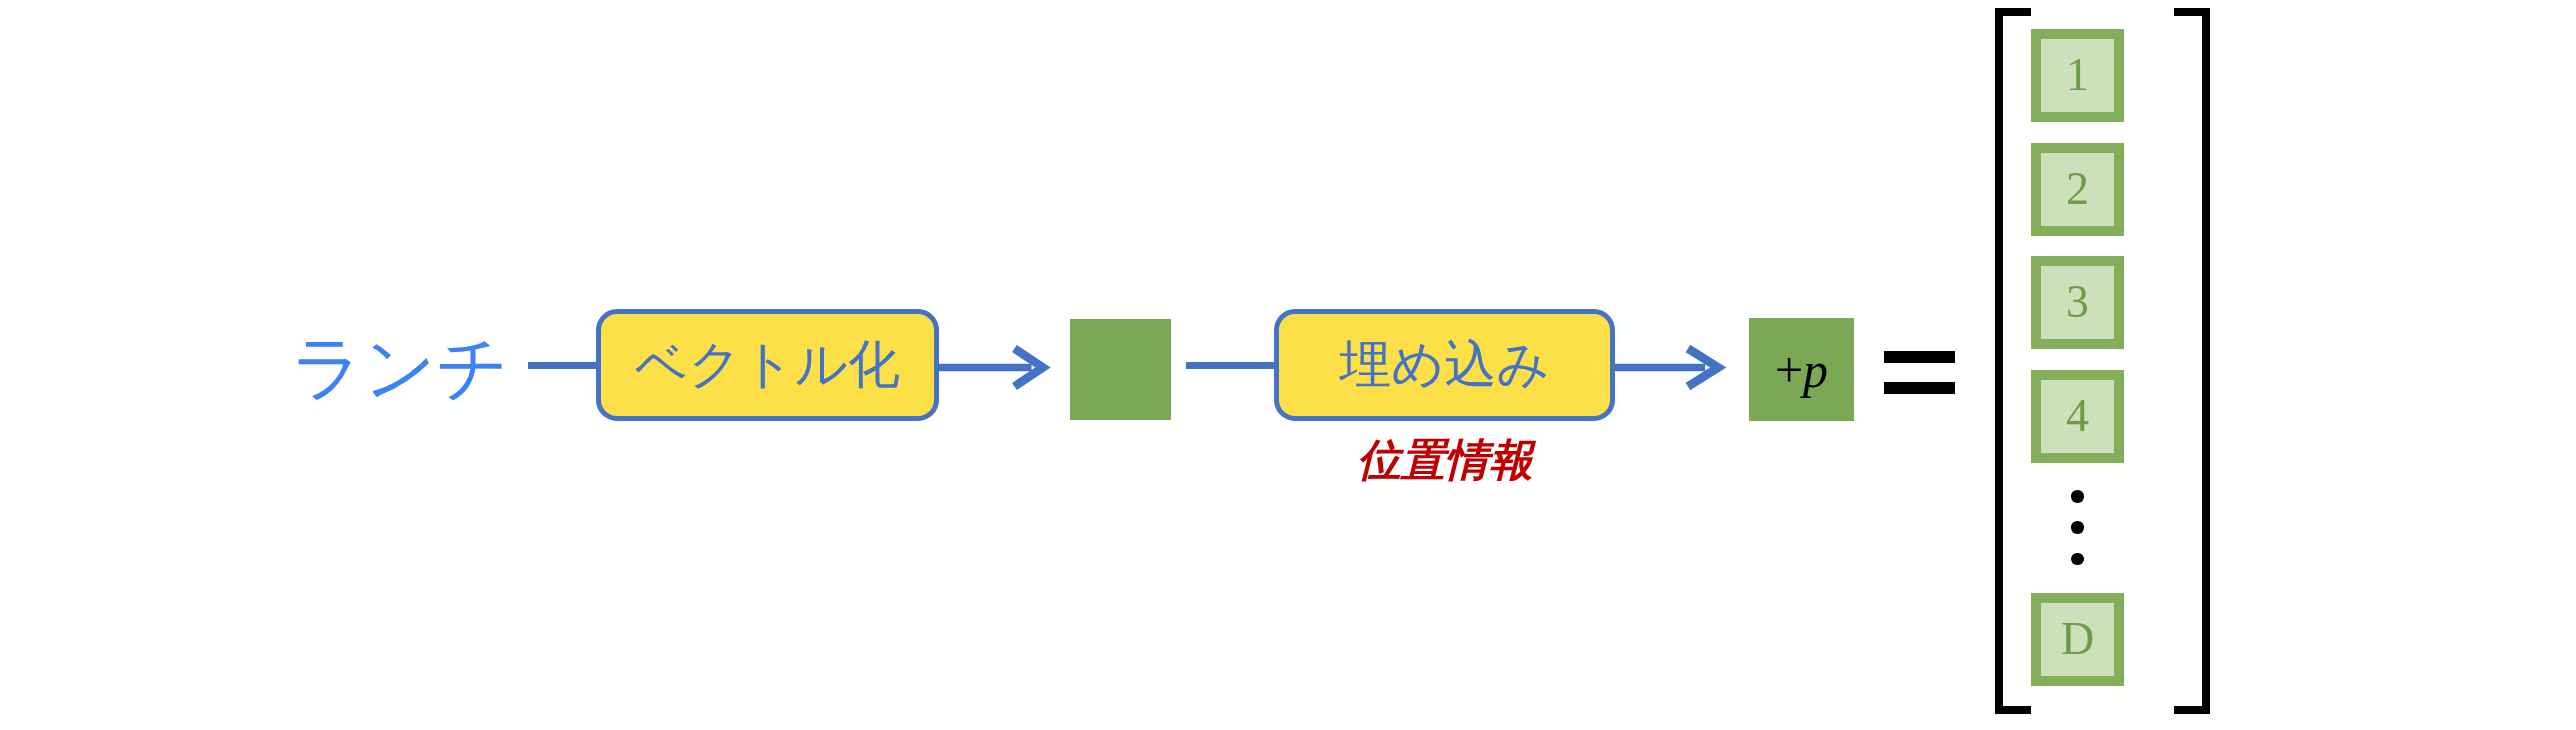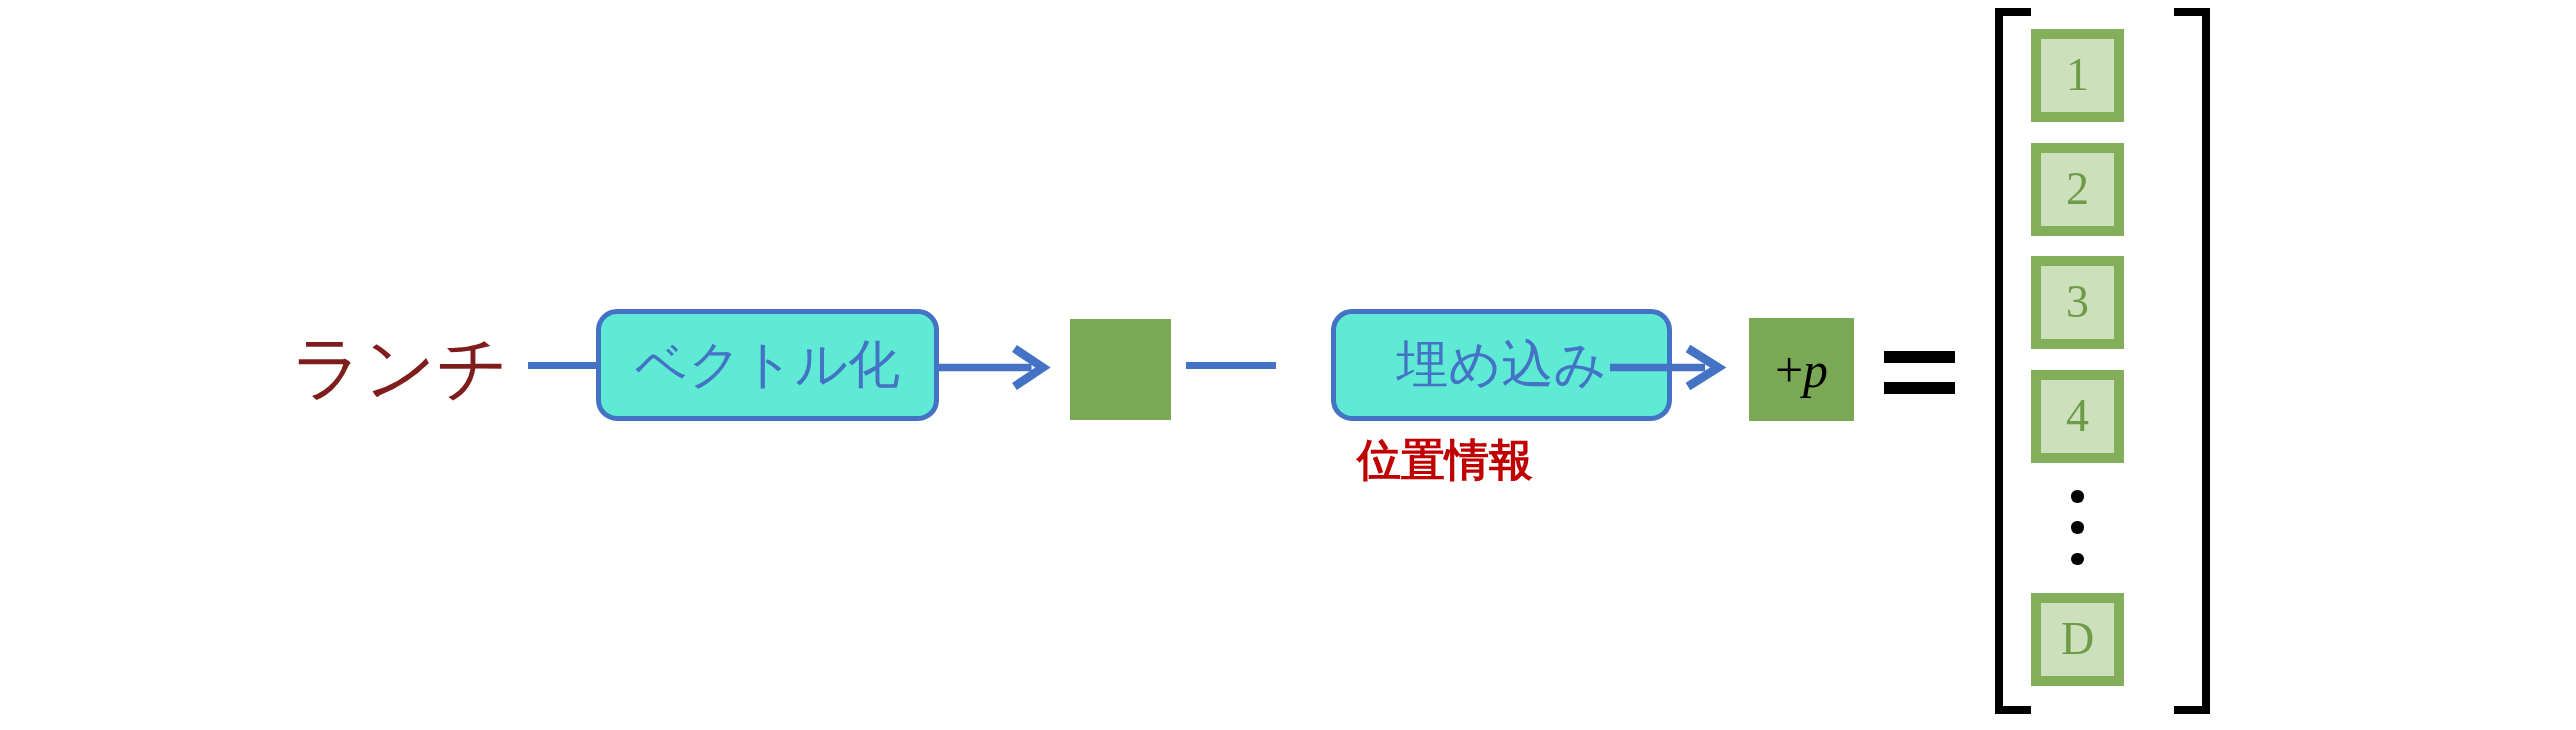--- a/index.html
+++ b/index.html
@@ -22,41 +22,41 @@
   .abs { position: absolute; }
 
   
   .source-word {
     left: 291px;
     top: 322px;
     width: 239px;
     height: 92px;
     line-height: 92px;
     font-size: 71px;
-    color: #7f1d1d;
+    color: #3b82f6;
     white-space: nowrap;
     font-family: "Liberation Sans", "DejaVu Sans", sans-serif;
   }
 
   
   .proc-box {
     box-sizing: border-box;
     border: 5.7px solid #4472C4;
     border-radius: 21px;
-    background: #5eead4;
+    background: #fde047;
     color: #4472C4;
     font-size: 52px;
     display: flex;
     align-items: center;
     justify-content: center;
     white-space: nowrap;
     font-family: "Liberation Sans", "DejaVu Sans", sans-serif;
   }
   #box-vectorize { left: 596px; top: 309px; width: 343px; height: 112px; }
-  #box-embed     { left: 1331px; top: 309px; width: 341px; height: 112px; }
+  #box-embed     { left: 1274px; top: 309px; width: 341px; height: 112px; }
 
   
   .connector {
     height: 6.7px;
     background: #4472C4;
   }
   #conn-1 { left: 528px;  top: 362px; width: 71px; }
   #conn-2 { left: 1186px; top: 362px; width: 90px; }
 
   
@@ -84,20 +84,21 @@
   .caption-red {
     left: 1340px;
     top: 431px;
     width: 210px;
     text-align: center;
     font-size: 44px;
     font-weight: bold;
     color: #C00000;
     white-space: nowrap;
     font-family: "Liberation Sans", "DejaVu Sans", sans-serif;
+    font-style: italic;
   }
 
   
   #equals-sign {
     left: 1884px;
     top: 334px;
     width: 76px;
     height: 69px;
   }
   #equals-sign .bar {

